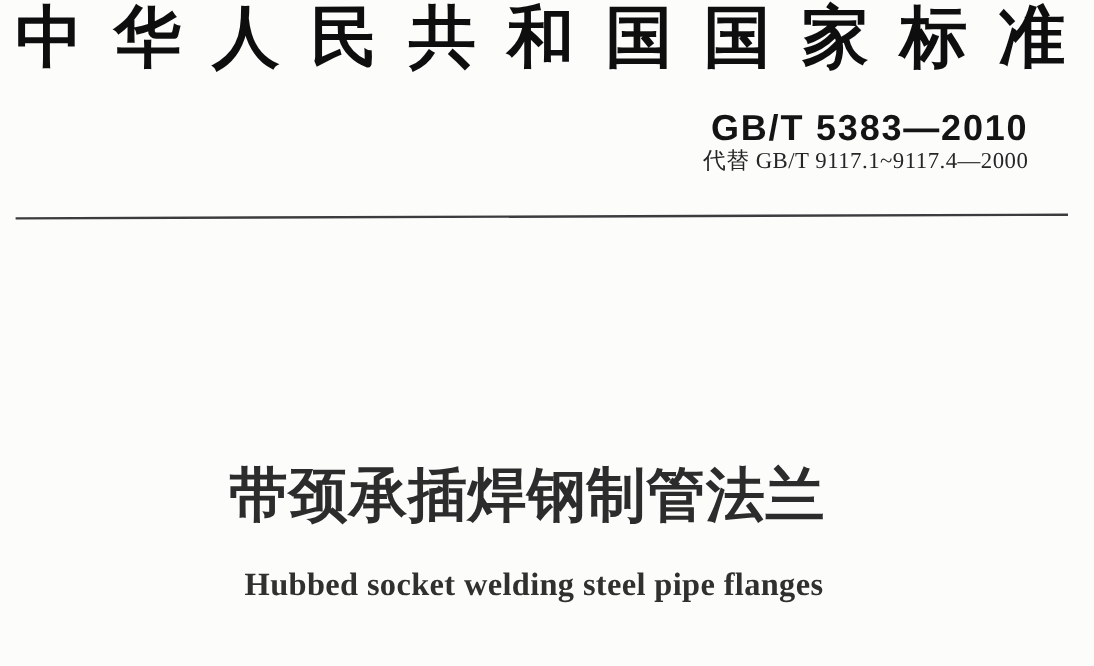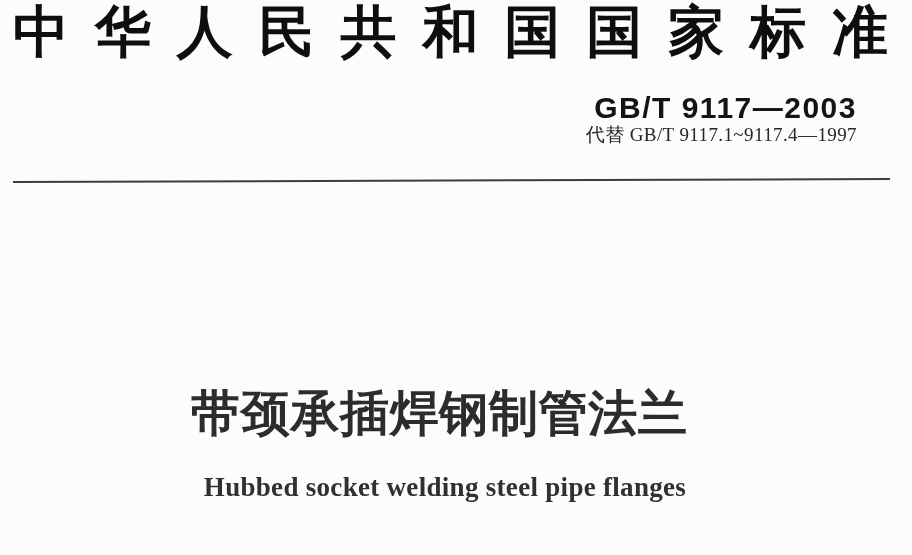--- a/index.html
+++ b/index.html
@@ -112,22 +112,22 @@
     <span>共</span>
     <span>和</span>
     <span>国</span>
     <span>国</span>
     <span>家</span>
     <span>标</span>
     <span>准</span>
   </div>
 
 <div class="std-block">
-  <div class="std-code">GB/T 9117—2003</div>
-  <div class="replaces">代替 GB/T 9117.1~9117.4—1997</div>
+  <div class="std-code">GB/T 5383—2010</div>
+  <div class="replaces">代替 GB/T 9117.1~9117.4—2000</div>
 </div>
 
 <div class="divider"></div>
 
 <div class="title-cn">
     <span>带</span>
     <span>颈</span>
     <span>承</span>
     <span>插</span>
     <span>焊</span>

